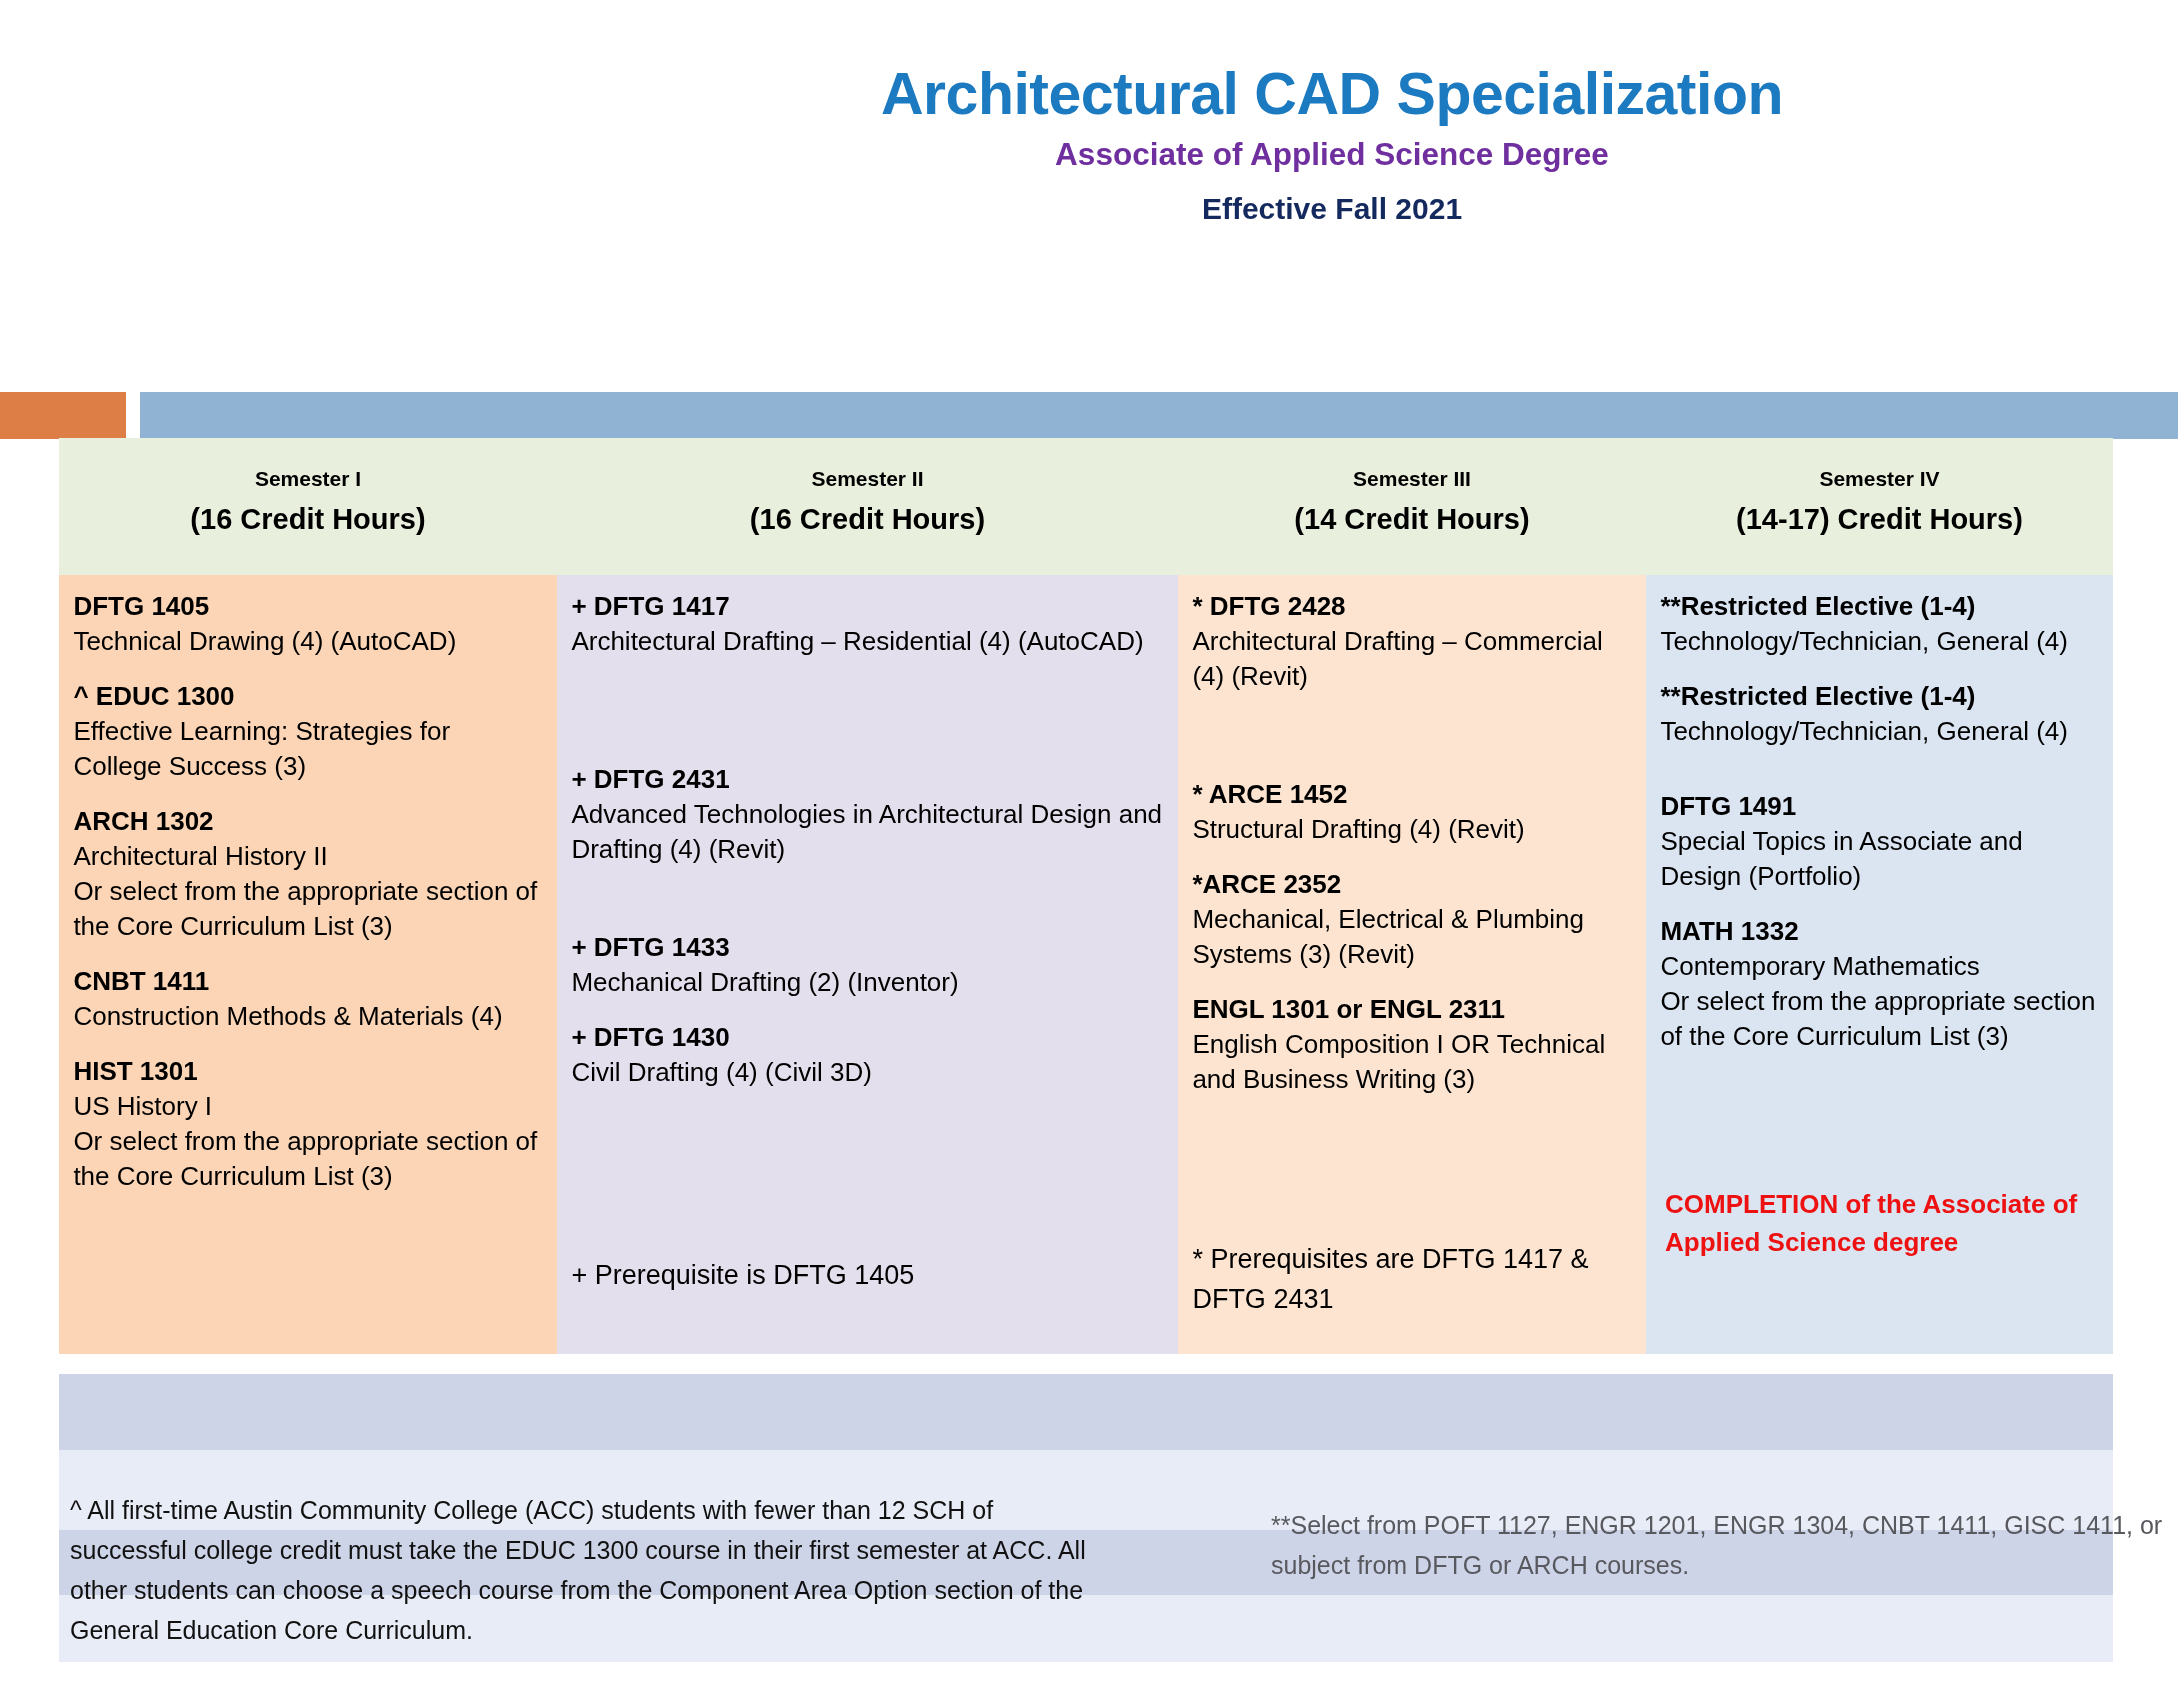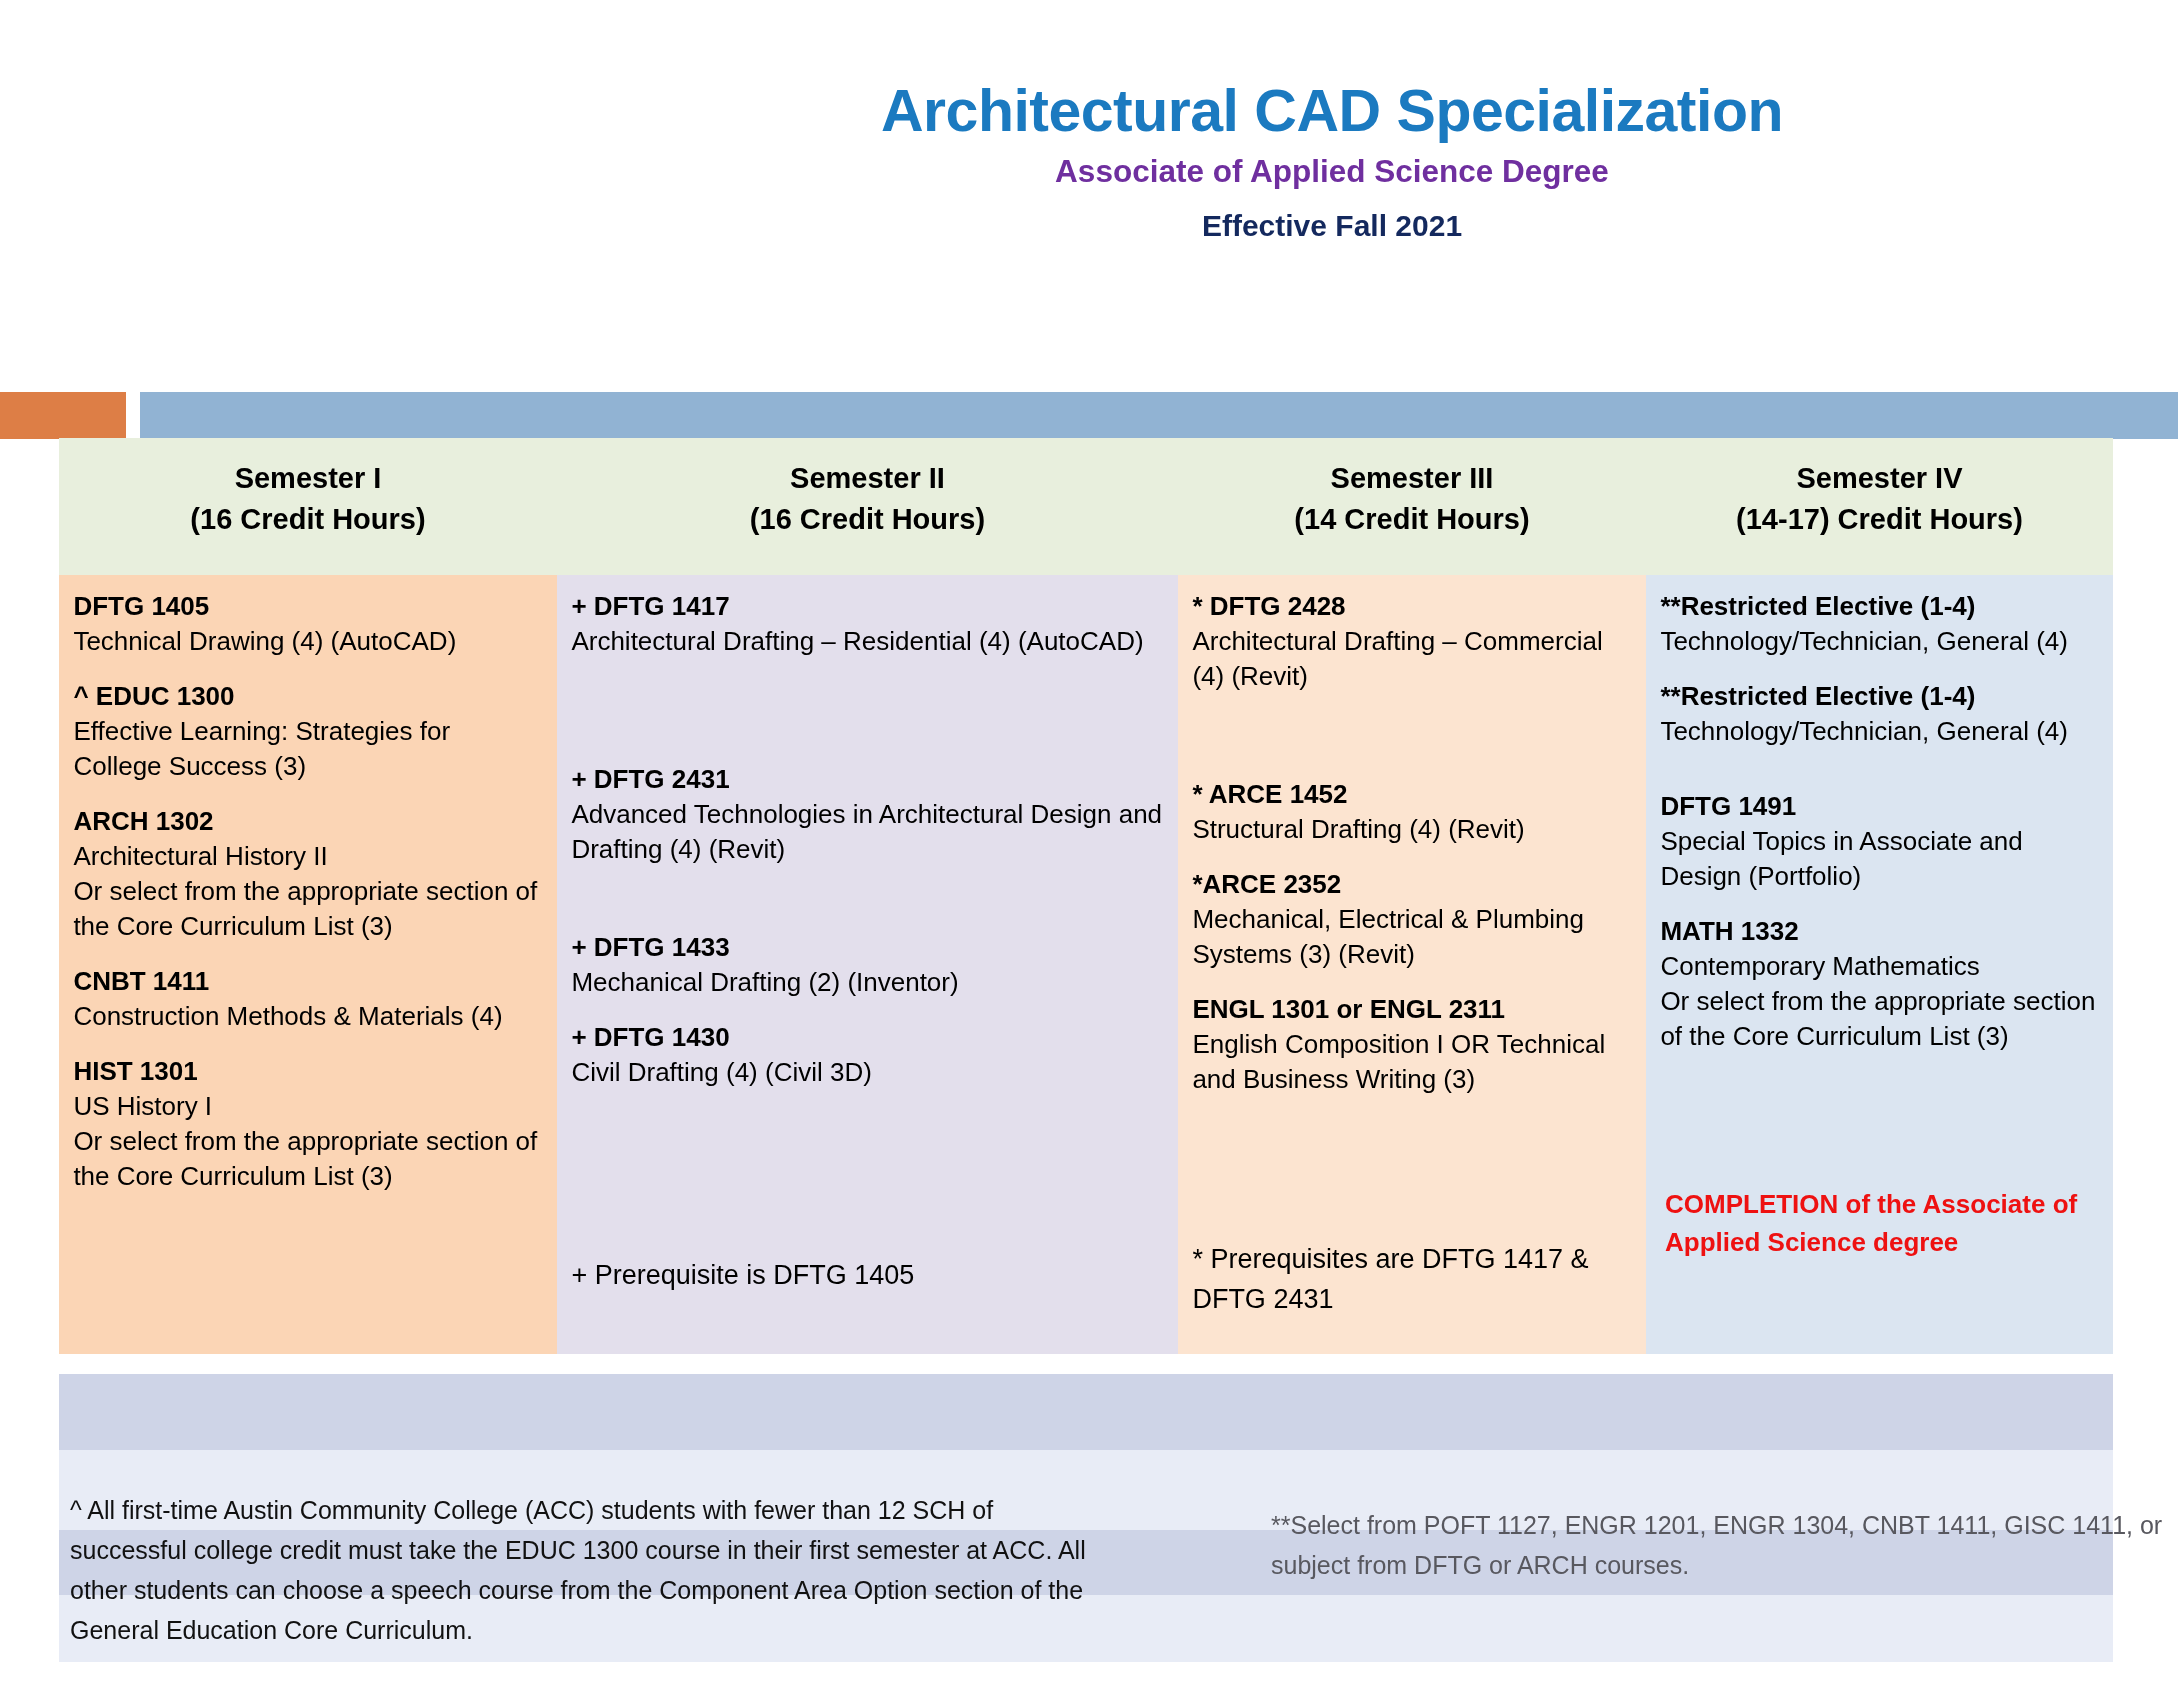--- a/index.html
+++ b/index.html
@@ -23,21 +23,21 @@
   #logo-sub1,#logo-sub2{
     position:absolute;left:0;width:540px;text-align:center;
     font-family:"Liberation Sans", sans-serif;
     font-weight:700;color:#1a1a1a;
   }
   #logo-sub1{top:177px;font-size:26.6px;letter-spacing:1.9px;}
   #logo-sub2{top:211px;font-size:26.6px;letter-spacing:1.9px;}
 
   #title-block{position:absolute;left:630px;top:0px;width:1404px;text-align:center;}
   #doc-title{
-    margin-top:79px;
+    margin-top:62px;
     font-size:59px;font-weight:700;color:#1b7ac0;
     letter-spacing:-0.5px;line-height:65px;
   }
   #doc-subtitle{
     margin-top:9px;
     font-size:31.5px;font-weight:700;color:#6f2f9f;line-height:36px;
   }
   #doc-effective{
     margin-top:20px;
     font-size:30px;font-weight:700;color:#14295e;line-height:34px;
@@ -47,21 +47,21 @@
   #bar-orange{position:absolute;left:0px;top:392px;width:126px;height:47px;background:#dd7e46;}
   #bar-blue{position:absolute;left:140px;top:392px;width:2039px;height:47px;background:#91b3d3;}
 
   
   #table{position:absolute;left:59px;top:438px;width:2054px;}
   #header-row{display:flex;background:#e8efdd;height:137px;}
   .col-head{
     display:flex;flex-direction:column;align-items:center;justify-content:flex-start;
     padding-top:20px;box-sizing:border-box;
   }
-  .col-head .ch-name{font-size:29px;font-weight:700;color:#000;line-height:41px;}
+  .col-head .ch-name{font-size:21px;font-weight:700;color:#000;line-height:41px;}
   .col-head .ch-hours{font-size:29px;font-weight:700;color:#000;line-height:41px;}
 
   #body-row{display:flex;height:779px;}
   .col-body{box-sizing:border-box;padding:14.4px 12.6px 0 14.4px;position:relative;}
   .c1{width:498px;}
   .c2{width:621px;}
   .c3{width:468px;}
   .c4{width:467px;}
   .c1.col-head{width:498px;}
   .c2.col-head{width:621px;}

